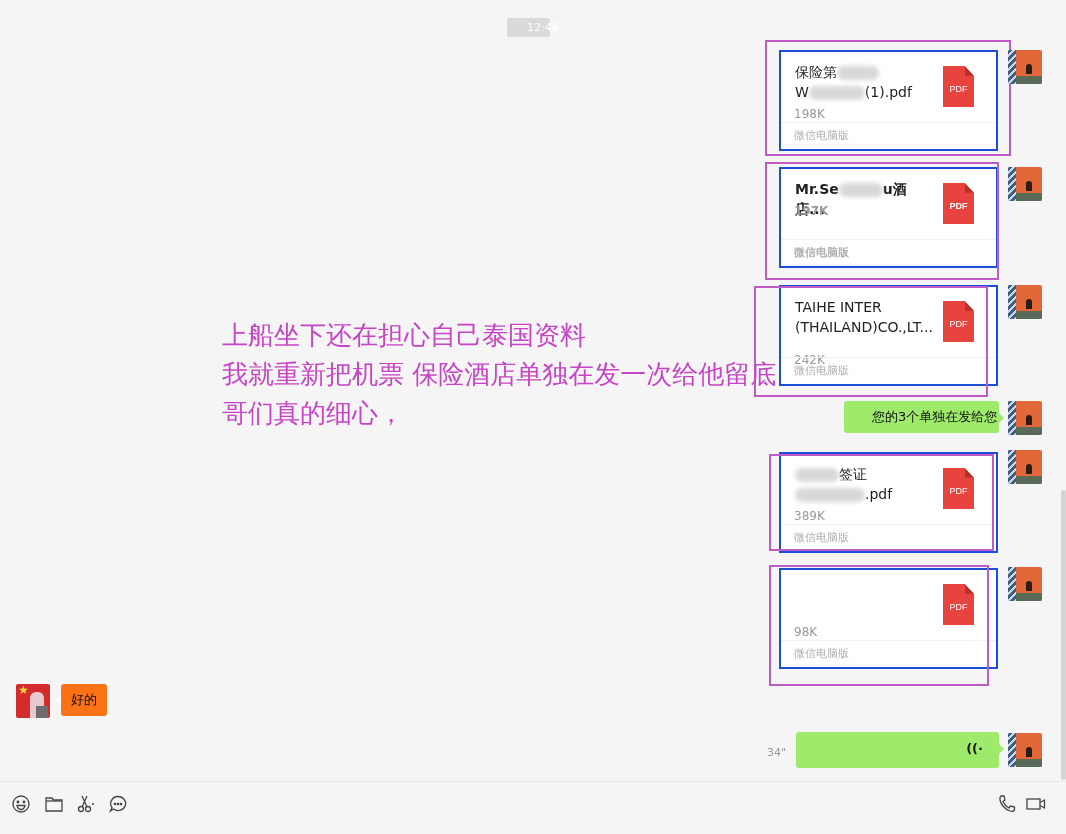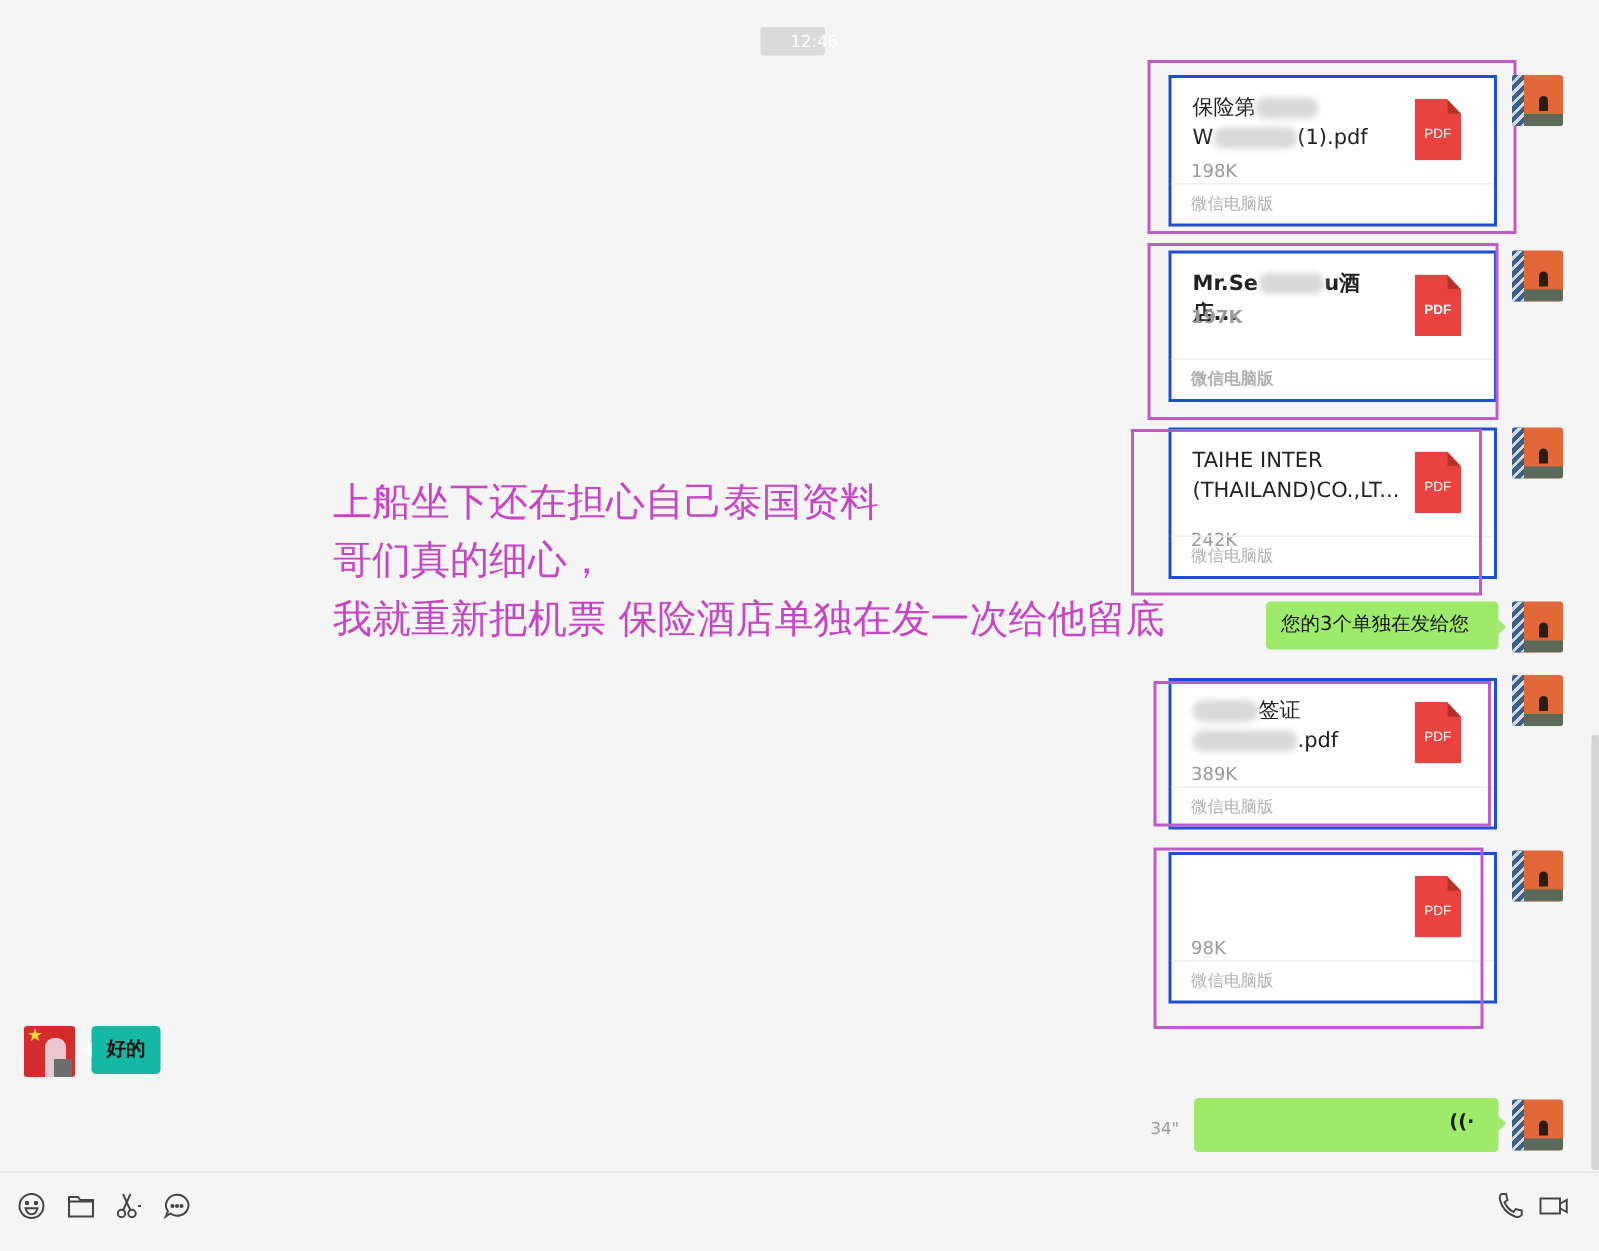--- a/index.html
+++ b/index.html
@@ -22,21 +22,21 @@
   .file-card .ffooter { position: absolute; left: 0; right: 0; bottom: 0; height: 27px; border-top: 1px solid #f0f0f0; font-size: 11px; color: #b0b0b0; line-height: 26px; padding-left: 13px; }
   .pdf-icon { position: absolute; right: 22px; top: 14px; width: 31px; height: 41px; background: #e8433e; clip-path: polygon(0 0, 70% 0, 100% 24%, 100% 100%, 0 100%); }
   .pdf-icon::before { content: ""; position: absolute; right: 0; top: 0; width: 30%; height: 24%; background: #b8302c; clip-path: polygon(0 0, 100% 100%, 0 100%); }
   .pdf-icon span { position: absolute; left: 0; right: 0; top: 18px; text-align: center; font-size: 9px; color: #fff; font-family: "Liberation Sans", sans-serif; }
   .blur { display: inline-block; background: #d8d8d8; filter: blur(2px); vertical-align: middle; height: 14px; border-radius: 7px; }
 
   .highlight { position: absolute; border: 2px solid #c05ac8; }
 
   .bubble-green { position: absolute; background: #9eea6a; border-radius: 3px; font-size: 13px; color: #111; }
   .bubble-green::after { content: ""; position: absolute; right: -5px; top: 12px; border-left: 5px solid #9eea6a; border-top: 5px solid transparent; border-bottom: 5px solid transparent; }
-  .bubble-white { position: absolute; background: #14b8a6; border-radius: 3px; font-size: 13px; color: #111; font-weight: bold; }
+  .bubble-white { position: absolute; background: #f97316; border-radius: 3px; font-size: 13px; color: #111; }
   .bubble-white::before { content: ""; position: absolute; left: -5px; top: 11px; border-right: 5px solid #fff; border-top: 5px solid transparent; border-bottom: 5px solid transparent; }
 
   .annotation { position: absolute; left: 222px; top: 268px; color: #c844c6; font-size: 26px; line-height: 39px; white-space: nowrap; margin-top: 48px; }
 
   .voice-duration { position: absolute; left: 767px; top: 746px; font-size: 11px; color: #999; }
   .scrollbar { position: absolute; left: 1061px; top: 490px; width: 5px; height: 290px; background: #d4d4d4; border-radius: 2px; }
 
   .divider { position: absolute; left: 0; top: 781px; width: 1066px; height: 1px; background: #e6e6e6; }
   .toolbar { position: absolute; left: 0; top: 782px; width: 1066px; height: 52px; background: #f5f5f5; }
   .tb-icon { position: absolute; top: 11px; width: 22px; height: 22px; color: #555; }
@@ -89,21 +89,21 @@
     <div class="pdf-icon">
         <span>PDF</span>
       </div>
     <div class="ffooter">微信电脑版</div>
   </div>
   <div class="highlight" style="left:754px; top:286px; width:234px; height:111px;"></div>
   <div class="avatar avatar-self" style="left:1008px; top:285px;">
       <div class="figure"></div>
     </div>
 
-  <div class="bubble-green" style="left:844px; top:401px; width:155px; height:32px; line-height:32px; padding-left:10px;">
+  <div class="bubble-green" style="left:844px; top:401px; width:155px; height:32px; line-height:32px; padding-left:28px;">
     <span>您的3个单独在发给您</span>
   </div>
   <div class="avatar avatar-self" style="left:1008px; top:401px;">
       <div class="figure"></div>
     </div>
 
   <div class="file-card" style="left:779px; top:452px; height:101px;">
     <div class="fname">
       <span class="blur" style="width:44px;"></span><span>签证</span><br>
       <span class="blur" style="width:70px;"></span><span>.pdf</span>
@@ -142,22 +142,22 @@
   <div class="voice-duration">34"</div>
   <div class="bubble-green" style="left:796px; top:732px; width:203px; height:36px;">
     <span style="position:absolute; right:16px; top:9px; font-size:13px; color:#1a1a1a; font-weight:bold;">((·</span>
   </div>
   <div class="avatar avatar-self" style="left:1008px; top:733px;">
       <div class="figure"></div>
     </div>
 
   <div class="annotation">
     <div>上船坐下还在担心自己泰国资料</div>
+    <div>我就重新把机票 保险酒店单独在发一次给他留底</div>
     <div>哥们真的细心，</div>
-    <div>我就重新把机票 保险酒店单独在发一次给他留底</div>
   </div>
 
   <div class="scrollbar"></div>
 </div>
 
 <div class="divider"></div>
 
 <div class="toolbar">
   <div class="tb-icon" style="left:10px;">
     <svg viewBox="0 0 22 22" fill="none" stroke="#444" stroke-width="1.3">

